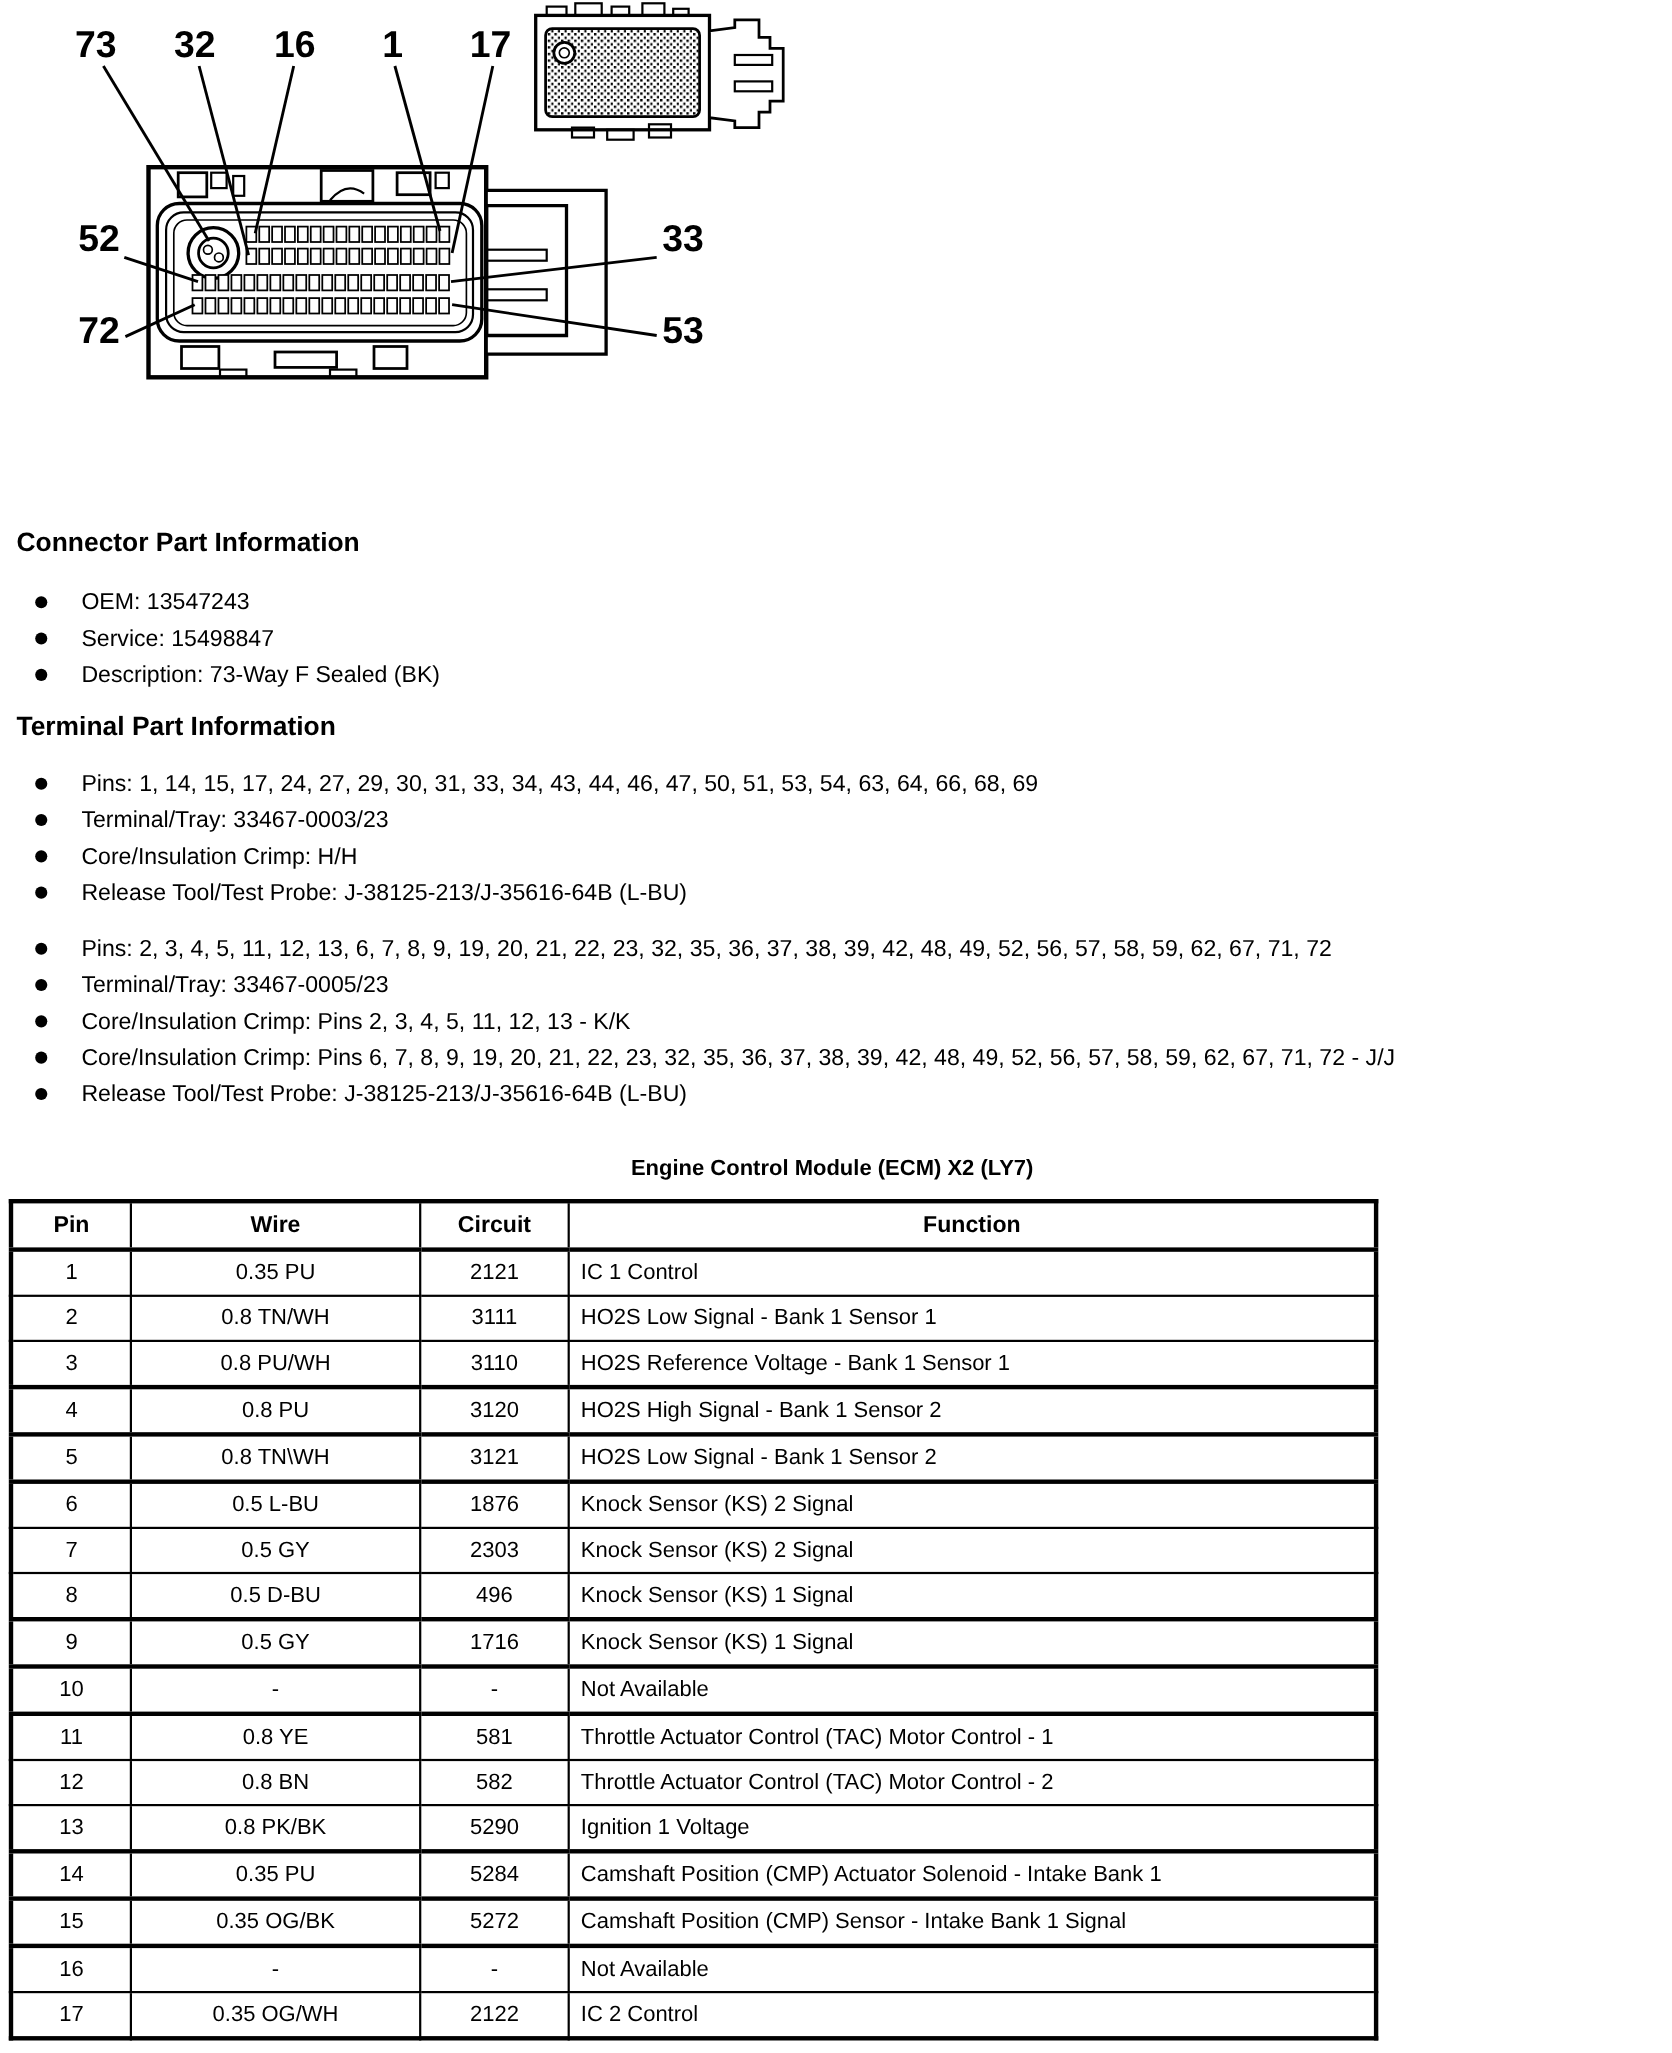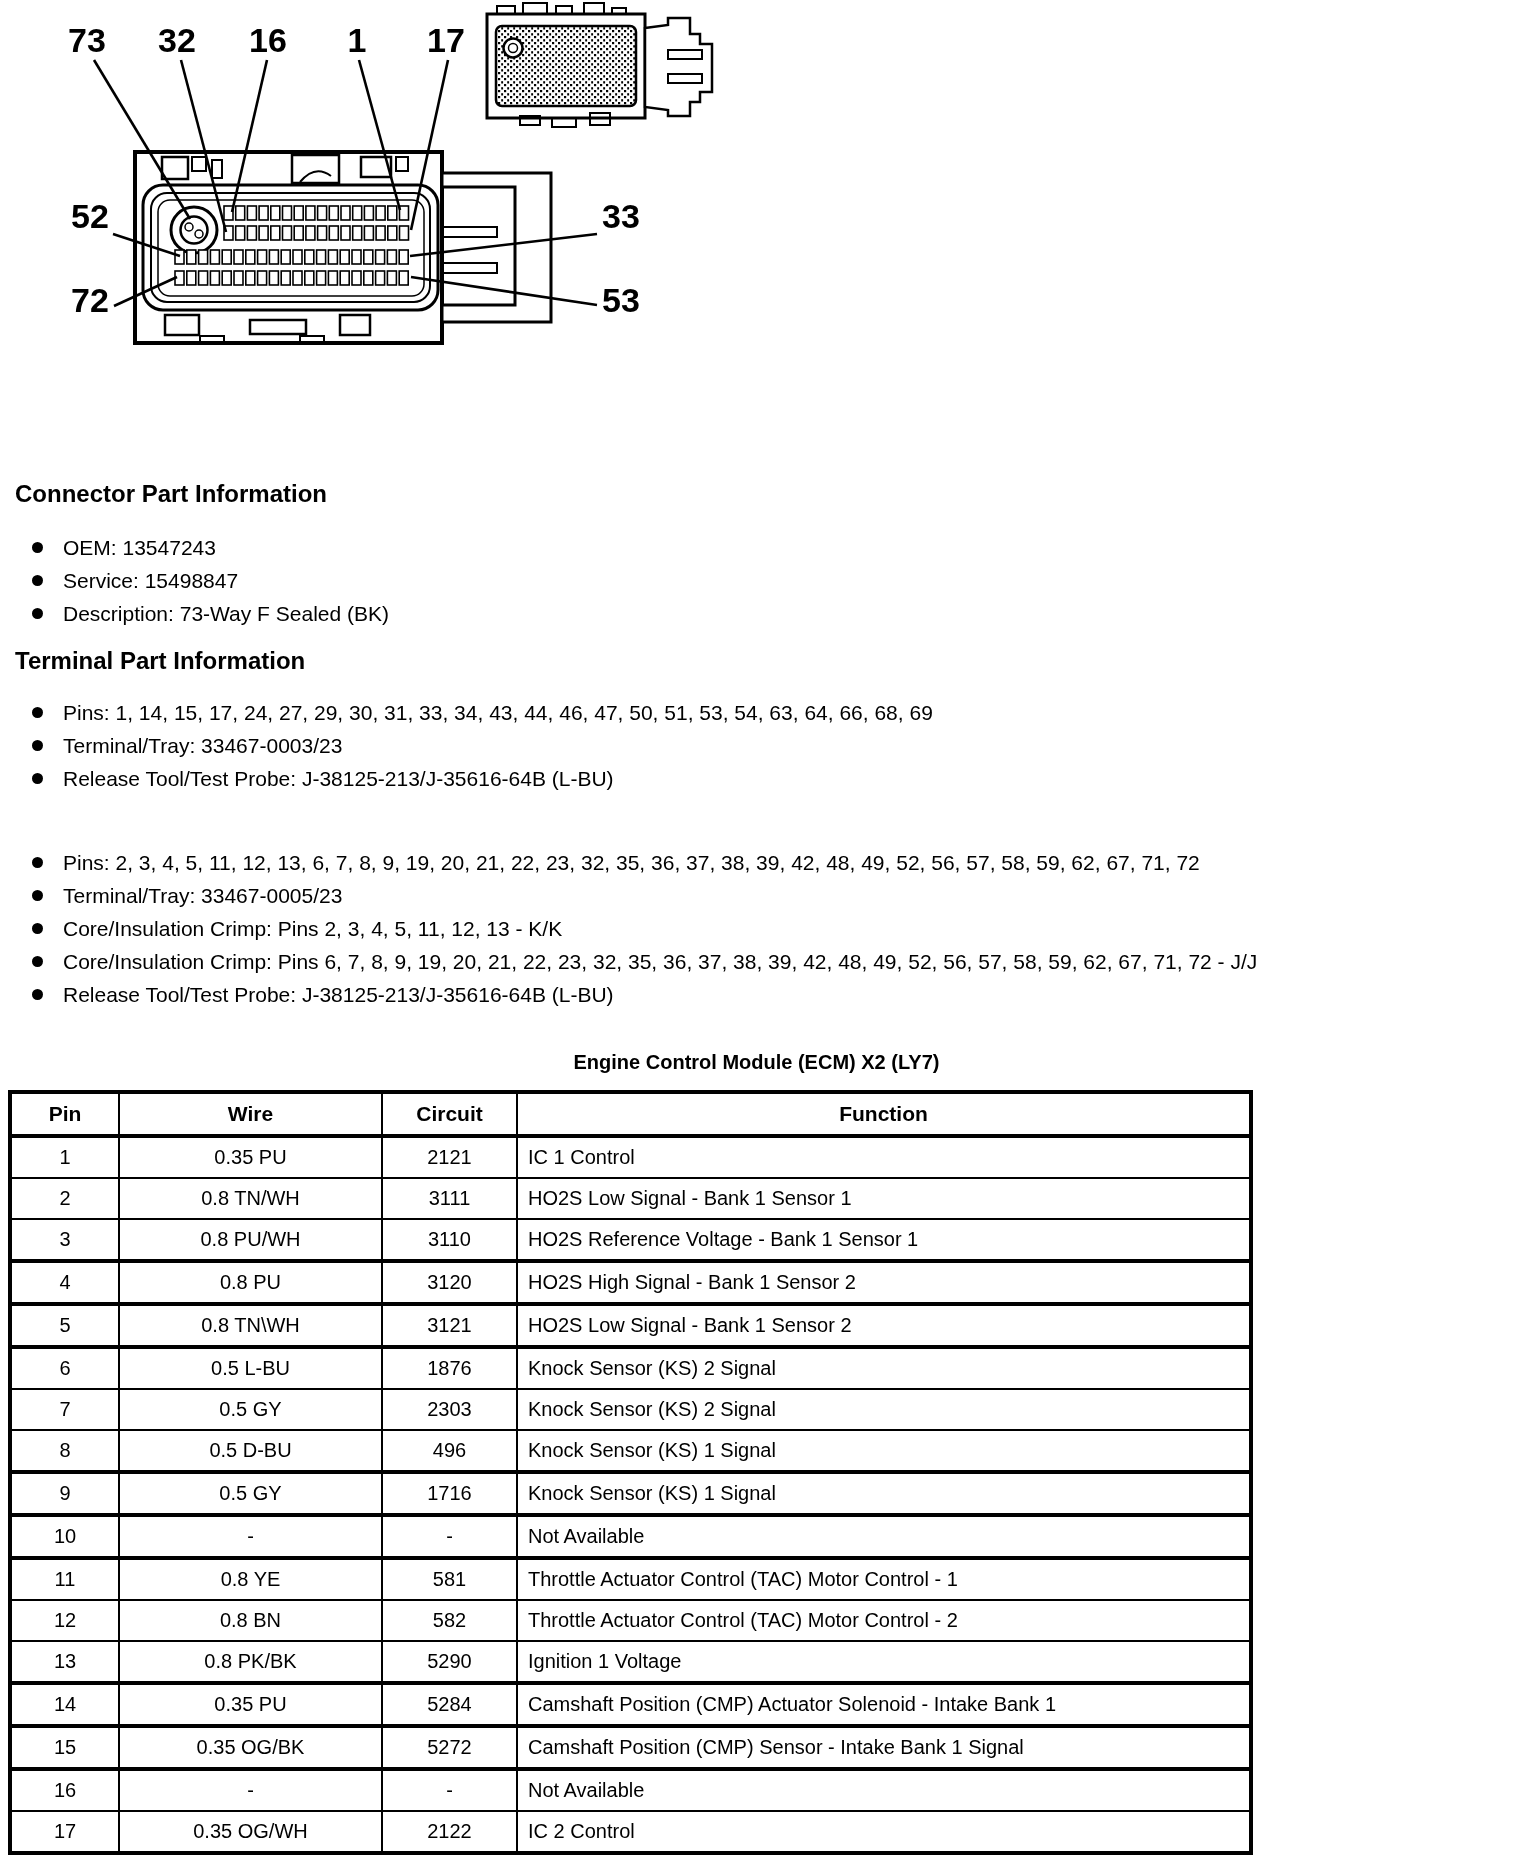--- a/index.html
+++ b/index.html
@@ -10,21 +10,21 @@
     font-family:"Liberation Sans", sans-serif;
     overflow:hidden;
   }
   .abs{position:absolute;}
   .section-heading{
     font-size:24px;font-weight:bold;margin:0;line-height:1.1;
   }
   ul.bullets{list-style:none;margin:0;padding:0;font-size:21px;}
   ul.bullets li{height:33px;display:flex;align-items:center;white-space:nowrap;}
   .dot{width:11px;height:11px;border-radius:50%;background:#000;margin-left:17px;flex:0 0 auto;}
-  .btxt{margin-left:20px;}
+  .btxt{margin-left:31px;}
   #table-title{
     position:absolute;left:8px;top:1051px;width:1497px;
     text-align:center;font-weight:bold;font-size:20px;
   }
   #pin-table{
     position:absolute;left:8px;top:1090px;width:1245px;
     border-collapse:collapse;table-layout:fixed;font-size:20px;
   }
   #pin-table{border:4px solid #000;}
   #pin-table th,#pin-table td{border:2px solid #000;}
@@ -230,20 +230,24 @@
   <li>
       <span class="dot"></span>
       <span class="btxt">Pins: 1, 14, 15, 17, 24, 27, 29, 30, 31, 33, 34, 43, 44, 46, 47, 50, 51, 53, 54, 63, 64, 66, 68, 69</span>
     </li>
   <li>
       <span class="dot"></span>
       <span class="btxt">Terminal/Tray: 33467-0003/23</span>
     </li>
   <li>
       <span class="dot"></span>
+      <span class="btxt">Core/Insulation Crimp: H/H</span>
+    </li>
+  <li>
+      <span class="dot"></span>
       <span class="btxt">Release Tool/Test Probe: J-38125-213/J-35616-64B (L-BU)</span>
     </li>
 </ul>
 
 <ul class="abs bullets" style="left:15px;top:846px">
   <li>
       <span class="dot"></span>
       <span class="btxt">Pins: 2, 3, 4, 5, 11, 12, 13, 6, 7, 8, 9, 19, 20, 21, 22, 23, 32, 35, 36, 37, 38, 39, 42, 48, 49, 52, 56, 57, 58, 59, 62, 67, 71, 72</span>
     </li>
   <li>

